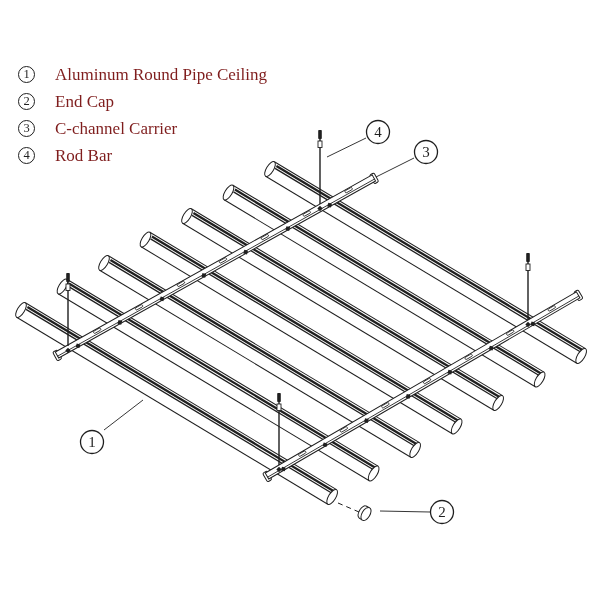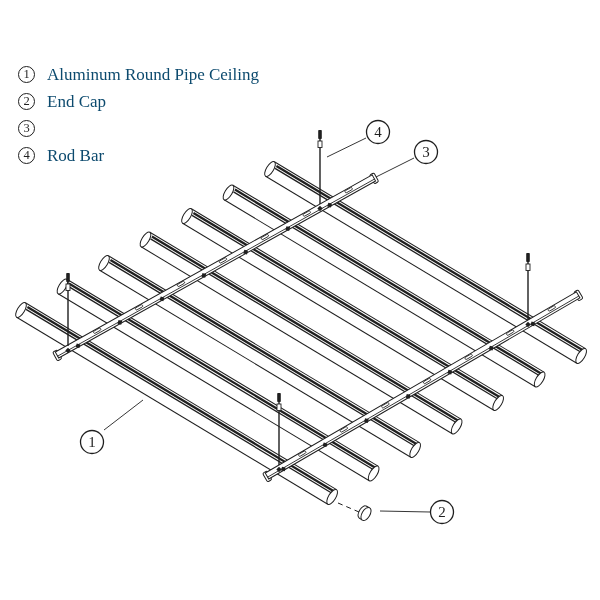--- a/index.html
+++ b/index.html
@@ -3,21 +3,21 @@
 <meta charset="utf-8">
 <style>
   html,body{margin:0;padding:0;background:#fff;}
   .stage{position:relative;width:600px;height:600px;background:#fff;overflow:hidden;
          font-family:"Liberation Serif", serif;}
   .legend{position:absolute;left:18px;top:61px;}
   .legend-row{display:flex;align-items:center;height:27px;}
   .lnum{width:17px;height:17px;min-width:17px;box-sizing:border-box;border:1.2px solid #1f1f1f;
         border-radius:50%;display:flex;align-items:center;justify-content:center;
         font-size:12.5px;color:#1f1f1f;line-height:1;}
-  .ltext{font-size:17px;color:#0c4a6e;margin-left:12px;white-space:nowrap;}
+  .ltext{font-size:17px;color:#7f1d1d;margin-left:20px;white-space:nowrap;}
   svg.diagram{position:absolute;left:0;top:0;}
   .leader{stroke:#1f1f1f;stroke-width:0.9;fill:none;}
   .callout-circle{fill:#fff;stroke:#1f1f1f;stroke-width:1.3;}
   .callout-num{font-family:"Liberation Serif", serif;font-size:15px;fill:#1f1f1f;text-anchor:middle;}
 </style>
 </head>
 <body>
 
 <div class="stage">
 
@@ -25,20 +25,21 @@
     <div class="legend-row">
       <span class="lnum">1</span>
       <span class="ltext">Aluminum Round Pipe Ceiling</span>
     </div>
     <div class="legend-row">
       <span class="lnum">2</span>
       <span class="ltext">End Cap</span>
     </div>
     <div class="legend-row">
       <span class="lnum">3</span>
+      <span class="ltext">C-channel Carrier</span>
     </div>
     <div class="legend-row">
       <span class="lnum">4</span>
       <span class="ltext">Rod Bar</span>
     </div>
   </div>
 
   <svg class="diagram" width="600" height="600" viewBox="0 0 600 600">
 
     <g id="gen">

